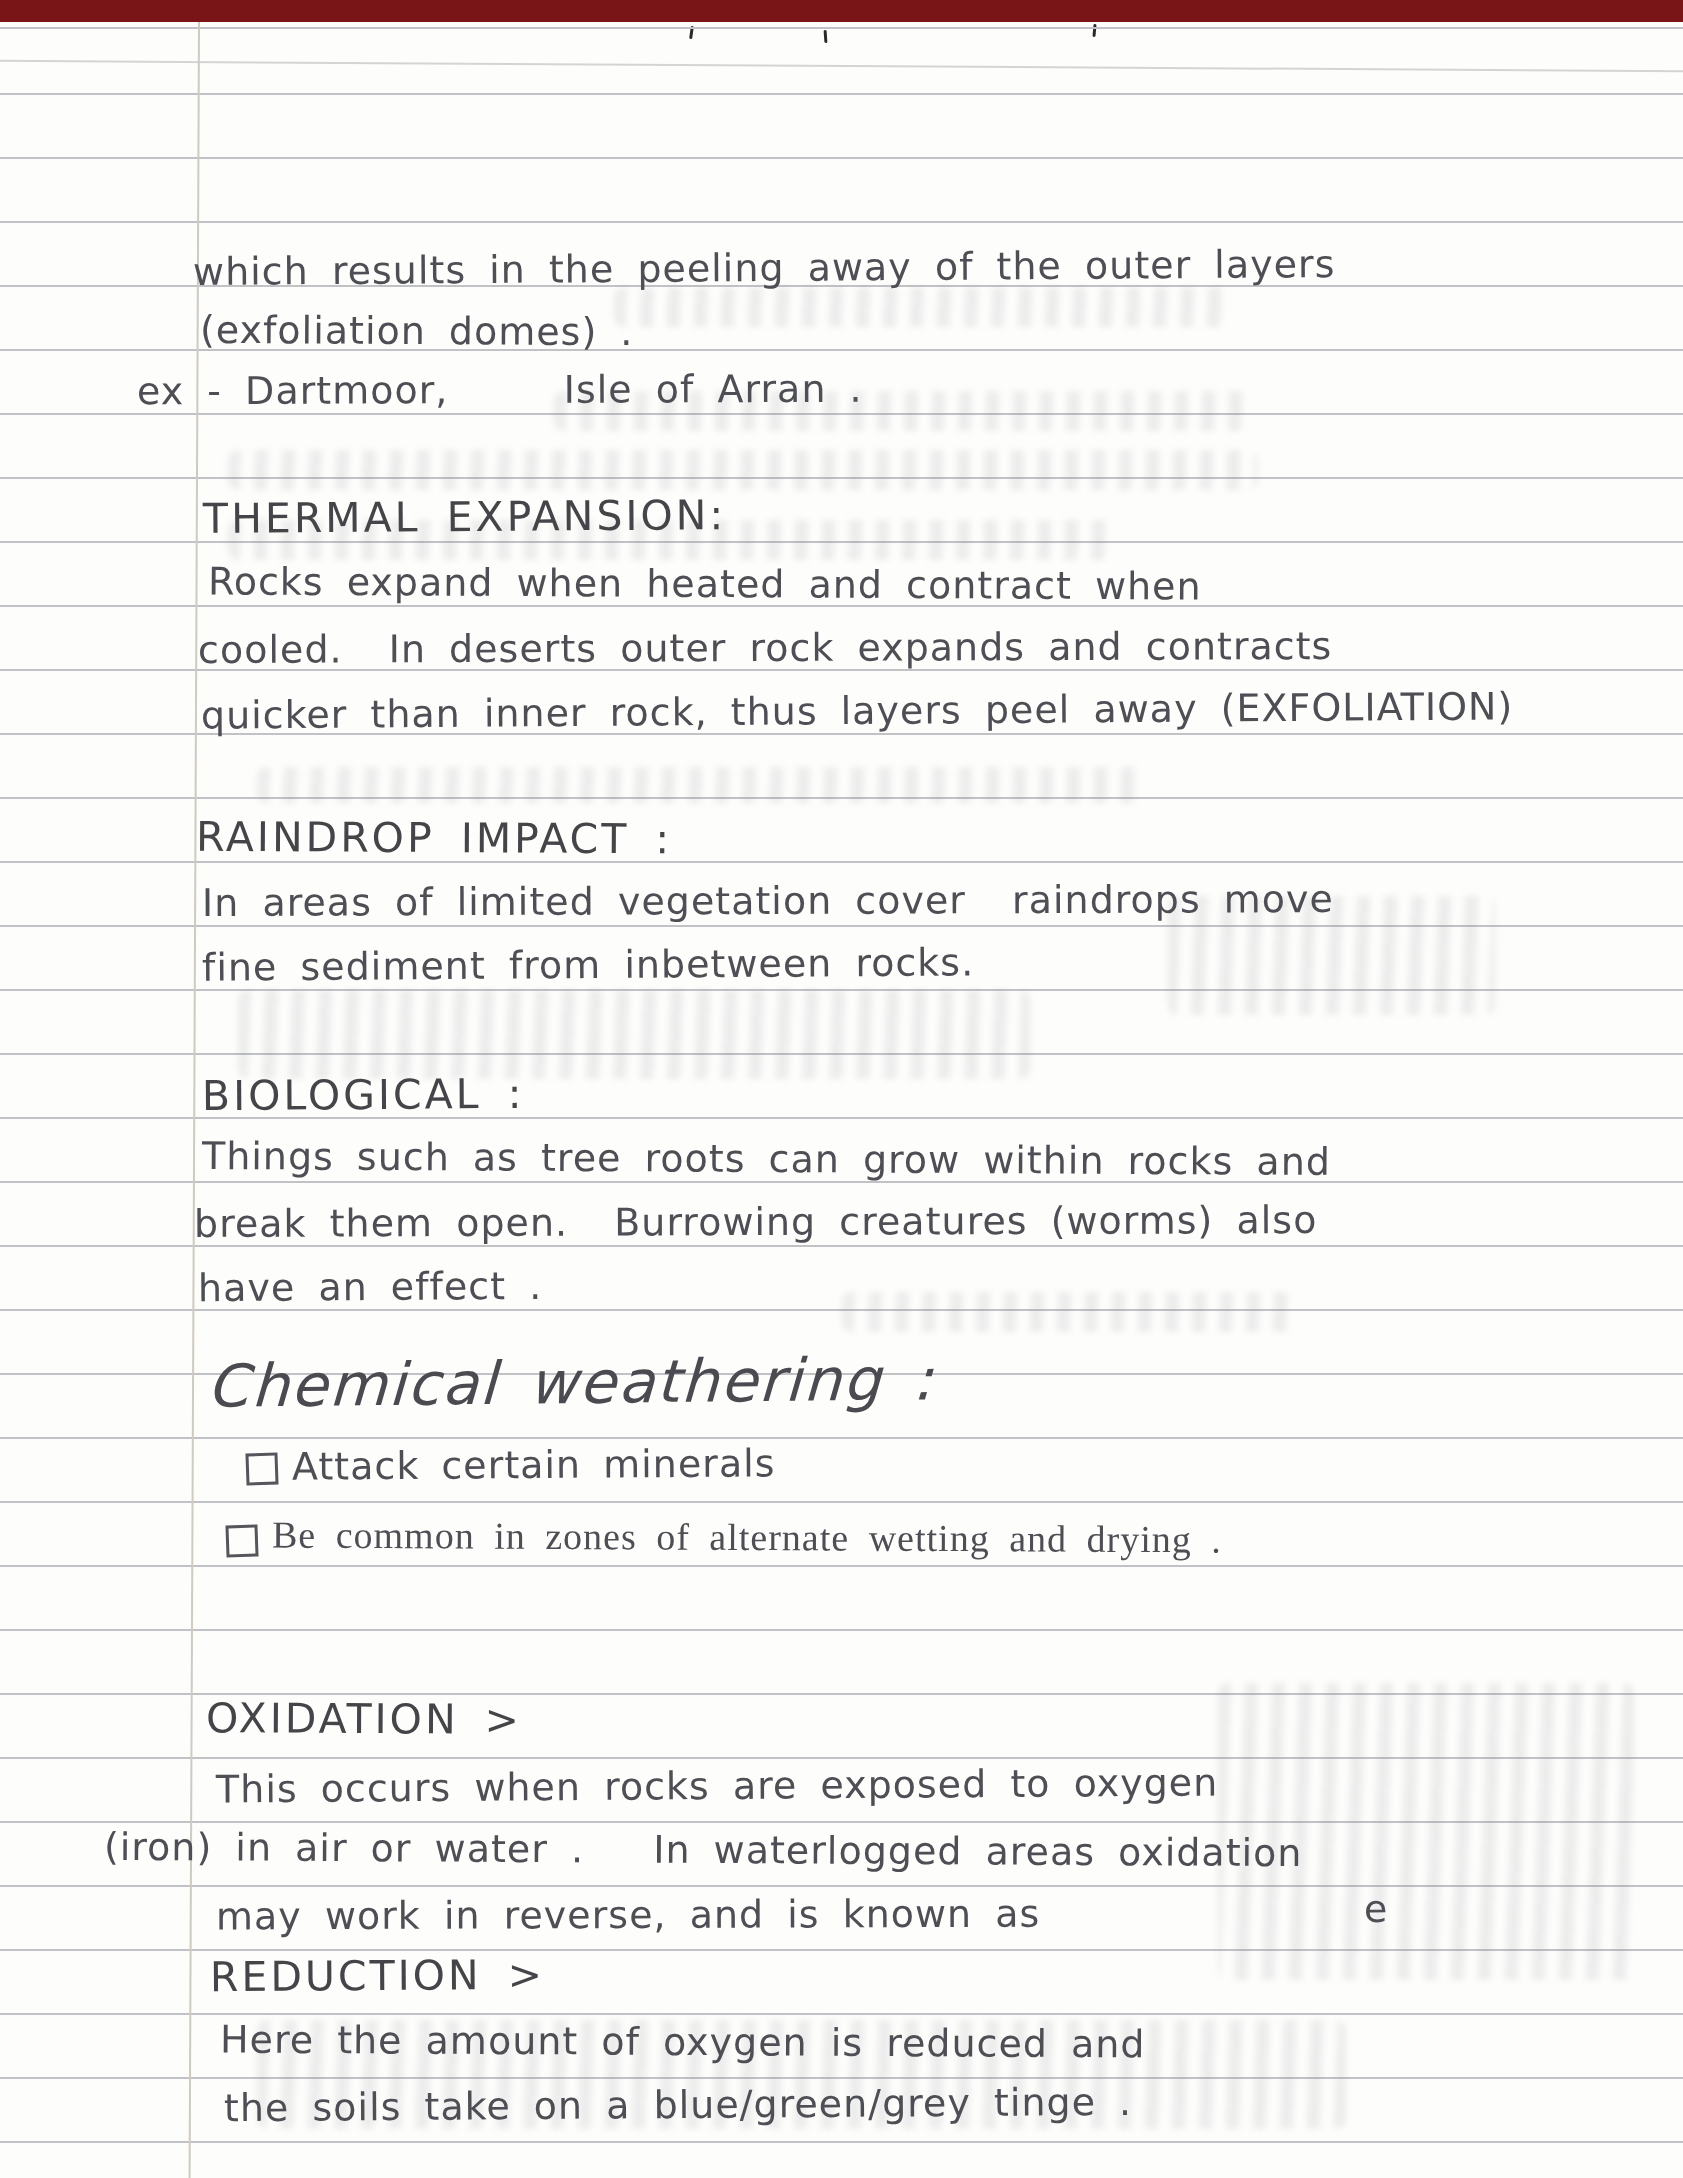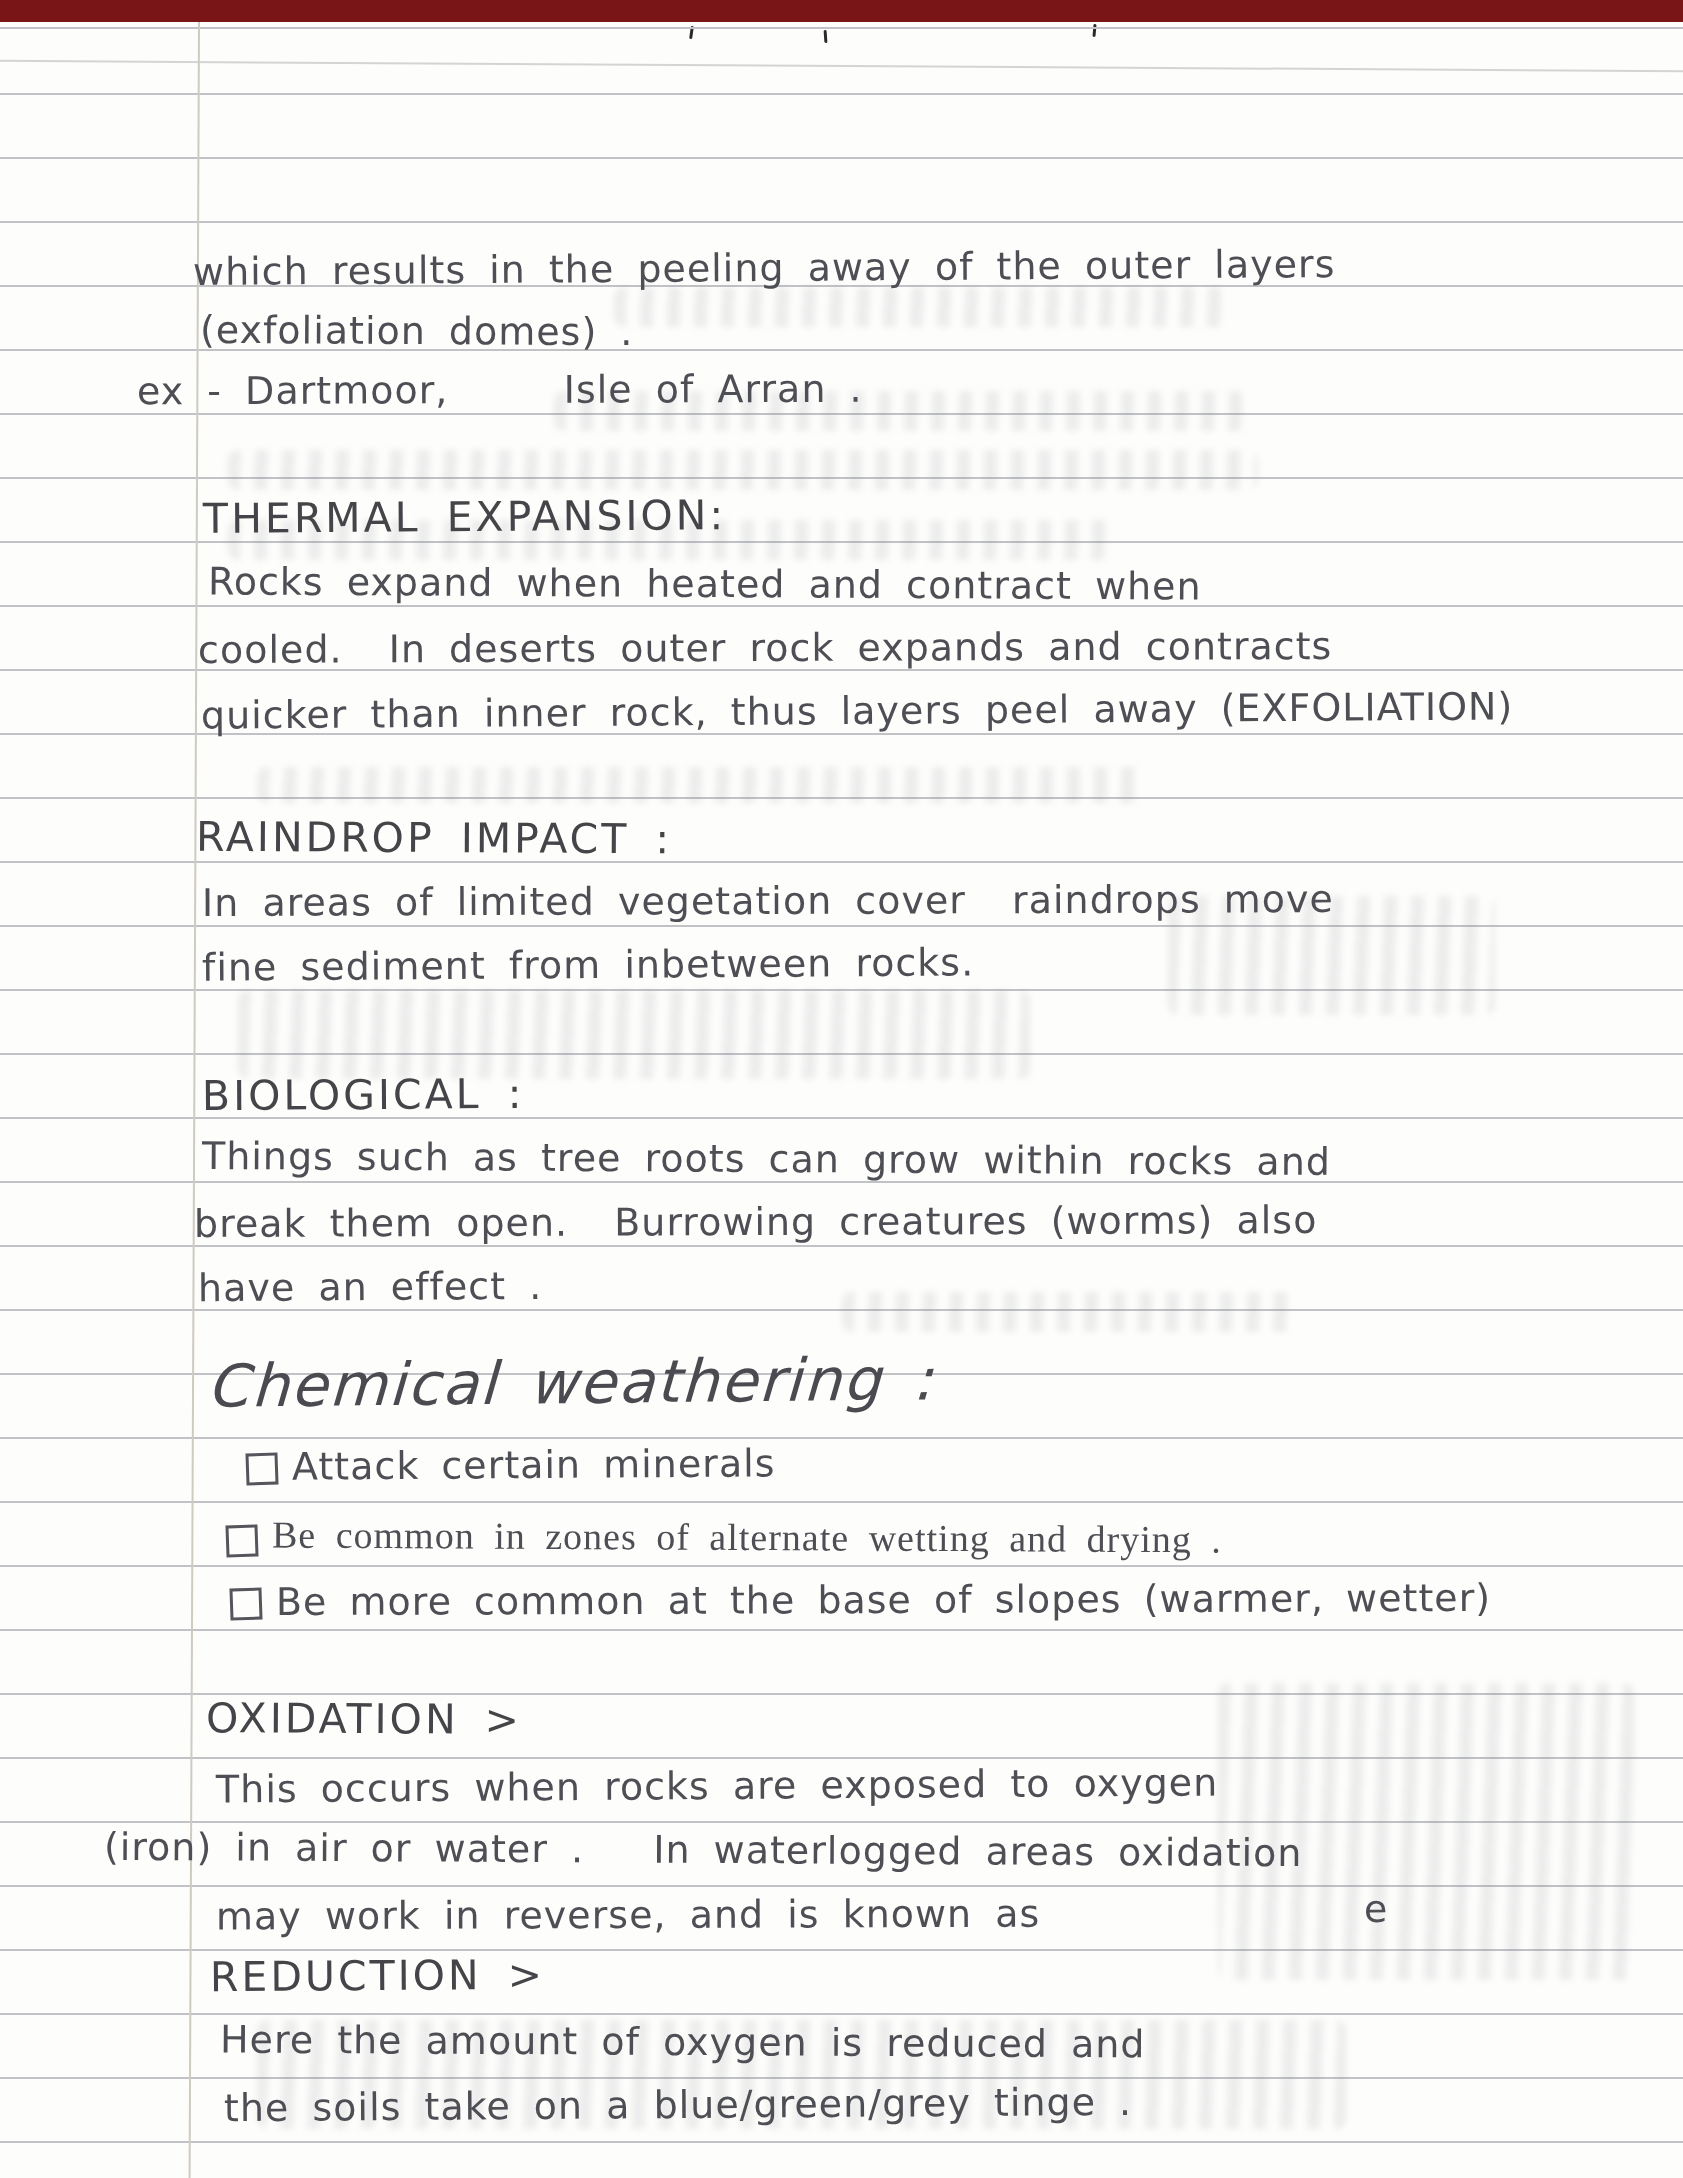--- a/index.html
+++ b/index.html
@@ -110,24 +110,20 @@
   <div class="line cursive" style="top:1348px;left:213px;">Chemical weathering :</div>
 
   <div class="check-row" style="top:1443px;left:226px;margin-left:20px;">
     <span class="checkbox"></span>
     <span class="check-text rA">Attack certain minerals</span>
   </div>
   <div class="check-row" style="top:1515px;left:226px;font-family:Liberation Serif, serif;">
     <span class="checkbox"></span>
     <span class="check-text rB">Be common in zones of alternate wetting and drying .</span>
   </div>
-  <div class="check-row" style="top:1578px;left:230px;">
-    <span class="checkbox"></span>
-    <span class="check-text rC">Be more common at the base of slopes (warmer, wetter)</span>
-  </div>
 
   <div class="line heading rB" style="top:1695px;left:206px;">OXIDATION &gt;</div>
   <div class="line rA" style="top:1764px;left:216px;">This occurs when rocks are exposed to oxygen</div>
   <div class="line rB" style="top:1828px;left:104px;">(iron) in air or water .   In waterlogged areas oxidation</div>
   <div class="line rC" style="top:1893px;left:216px;">may work in reverse, and is known as</div>
   <div class="line rC" style="top:1887px;left:1364px;">e</div>
   <div class="line heading rA" style="top:1952px;left:210px;">REDUCTION &gt;</div>
   <div class="line rB" style="top:2020px;left:220px;">Here the amount of oxygen is reduced and</div>
   <div class="line rA" style="top:2083px;left:224px;">the soils take on a blue/green/grey tinge .</div>
 

